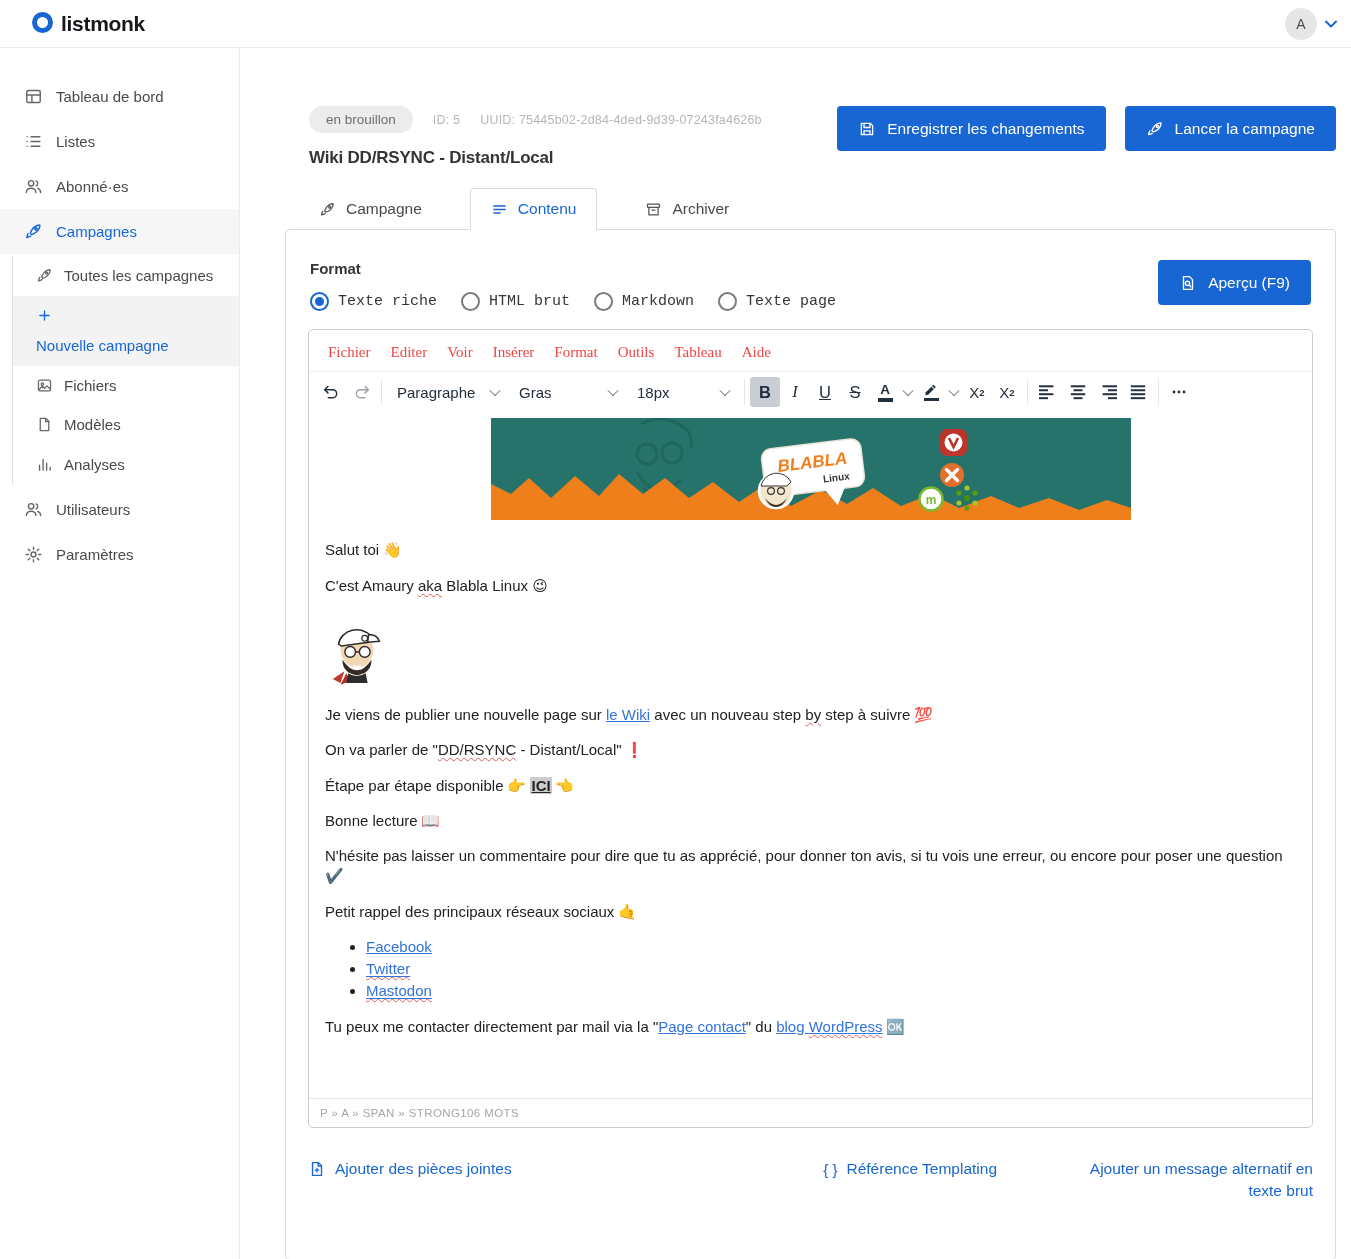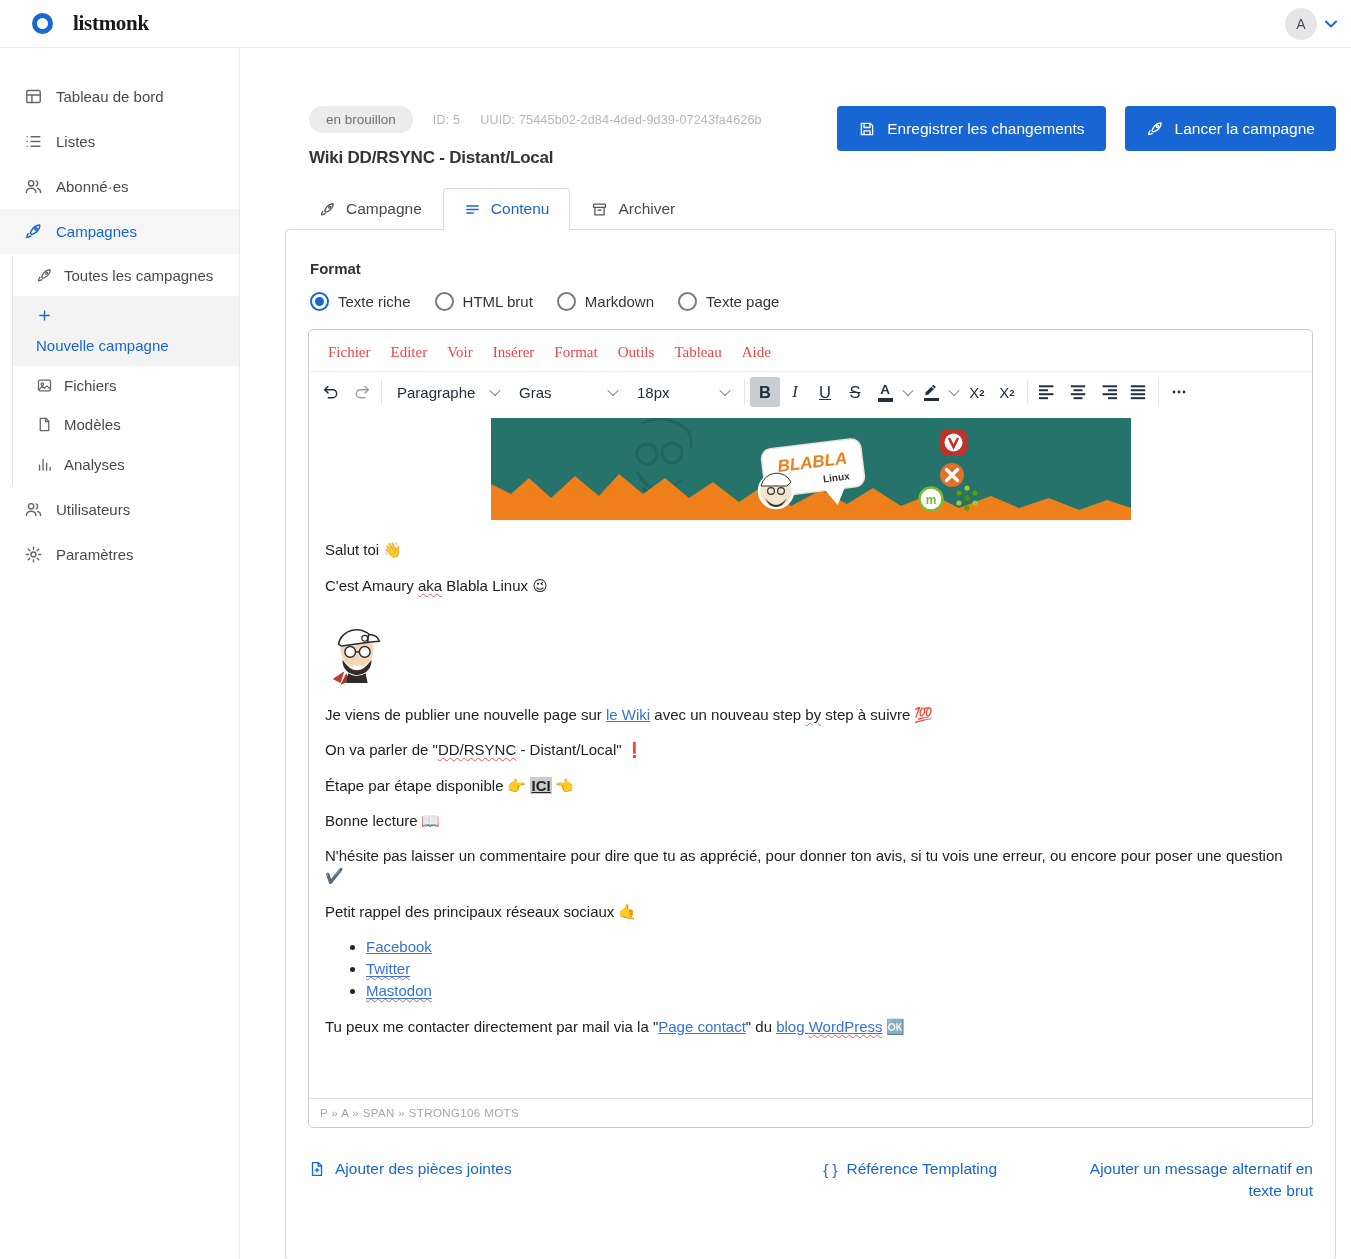--- a/index.html
+++ b/index.html
@@ -8,21 +8,21 @@
     font-family: "Liberation Sans", "DejaVu Sans", sans-serif;
     width: 1351px; height: 1259px; overflow: hidden;
     color: #363636; font-size: 15px;
   }
   svg.i { flex: none; }
   svg.i * { vector-effect: non-scaling-stroke; }
 
   
   .topbar { height:48px; display:flex; align-items:center; justify-content:space-between;
             padding:0 10px 0 32px; border-bottom:1px solid #ececec; }
-  .logo { display:flex; align-items:center; gap:20px; cursor:pointer;font-family:Liberation Serif, serif; }
+  .logo { display:flex; gap:8px; cursor:pointer; }
   .logo-ring { width:21px; height:21px; border:5.5px solid #1766d3; border-radius:50%; }
   .logo-text { font-size:21px; font-weight:700; color:#17181c; letter-spacing:-.3px; }
   .userbox { display:flex; align-items:center; gap:4px; }
   .avatar { width:32px; height:32px; border-radius:50%; background:#e6e6e8; color:#4a4a4a;
             display:flex; align-items:center; justify-content:center; font-size:14px; cursor:pointer; }
 
   
   .layout { display:flex; height:1211px; }
   .sidebar { width:240px; flex:none; border-right:1px solid #ececec; padding-top:26px;
              color:#4a4a4a; }
@@ -45,33 +45,33 @@
   .badge { background:#ececec; color:#6e6e6e; border-radius:16px; padding:6px 17px; font-size:13.5px; }
   .meta { color:#b2b6bc; font-size:12.5px; letter-spacing:.2px; }
   .page-title { font-size:17px; font-weight:700; color:#343434; margin-top:15px; letter-spacing:-.2px; }
   .head-buttons { display:flex; gap:19px; }
   .btn { background:#1766d3; color:#fff; border:none; border-radius:4px; height:45px;
          padding:0 21px; display:flex; align-items:center; gap:11px; font-size:15.5px;
          font-family:inherit; cursor:pointer; }
   .btn .i { color:#fff; }
 
   
-  .tabs { display:flex; margin-top:20px; padding-left:13px; position:relative; z-index:2; }
+  .tabs { display:flex; margin-top:20px; padding-left:13px; position:relative; z-index:2;gap:27px; }
   .tab { display:flex; align-items:center; gap:10px; padding:11px 20px 12px; font-size:15.5px;
          color:#4a4a4a; cursor:pointer; border:1px solid transparent; border-bottom:none;
          border-radius:4px 4px 0 0; margin-bottom:-1px; background:transparent; }
   .tab .i { color:#555; }
   .tab.active { background:#fff; border-color:#dbdbdb; color:#1766d3; }
   .tab.active .i { color:#1766d3; }
 
   
   .card { border:1px solid #dbdbdb; border-radius:4px; background:#fff; padding:26px 22px 56px; position:relative; z-index:1; }
   .format-row { display:flex; justify-content:space-between; align-items:flex-start; padding:4px 2px 0; }
   .format-label { font-weight:700; font-size:15px; color:#363636; margin-bottom:15px; }
-  .radios { display:flex; gap:24px; align-items:center; font-size:15px; color:#363636; }
+  .radios { display:flex; gap:24px; align-items:center; font-size:15px; color:#363636;font-family:Liberation Mono, monospace; }
   .radio { display:flex; align-items:center; gap:9px; cursor:pointer; }
   .rdot { width:19px; height:19px; border:2px solid #7a7a7a; border-radius:50%; position:relative; flex:none; }
   .radio.selected .rdot { border-color:#1766d3; }
   .radio.selected .rdot::after { content:""; position:absolute; inset:3px; background:#1766d3; border-radius:50%; }
 
   
   .editor { border:1px solid #c9ccd1; border-radius:5px; margin-top:18px; background:#fff; }
   .menubar { display:flex; padding:7px 9px 3px; }
   .menu-item { padding:7px 10px; font-size:15px; color:#ef4444; border-radius:3px; cursor:pointer;font-family:Liberation Serif, serif; }
   .toolbar { display:flex; align-items:center; padding:5px 7px 7px; border-top:1px solid #f0f0f0; }
@@ -418,20 +418,26 @@
             <label class="radio">
               <span class="rdot"></span>
               <span>Markdown</span>
             </label>
             <label class="radio">
               <span class="rdot"></span>
               <span>Texte page</span>
             </label>
           </div>
         </div>
+        <button class="btn">
+          <svg class="i" width="18" height="18">
+              <use href="#ic-preview"></use>
+            </svg>
+          <span>Aperçu (F9)</span>
+        </button>
       </div>
 
       <div class="editor">
         <div class="menubar">
           <span class="menu-item">Fichier</span>
           <span class="menu-item">Editer</span>
           <span class="menu-item">Voir</span>
           <span class="menu-item">Insérer</span>
           <span class="menu-item">Format</span>
           <span class="menu-item">Outils</span>

